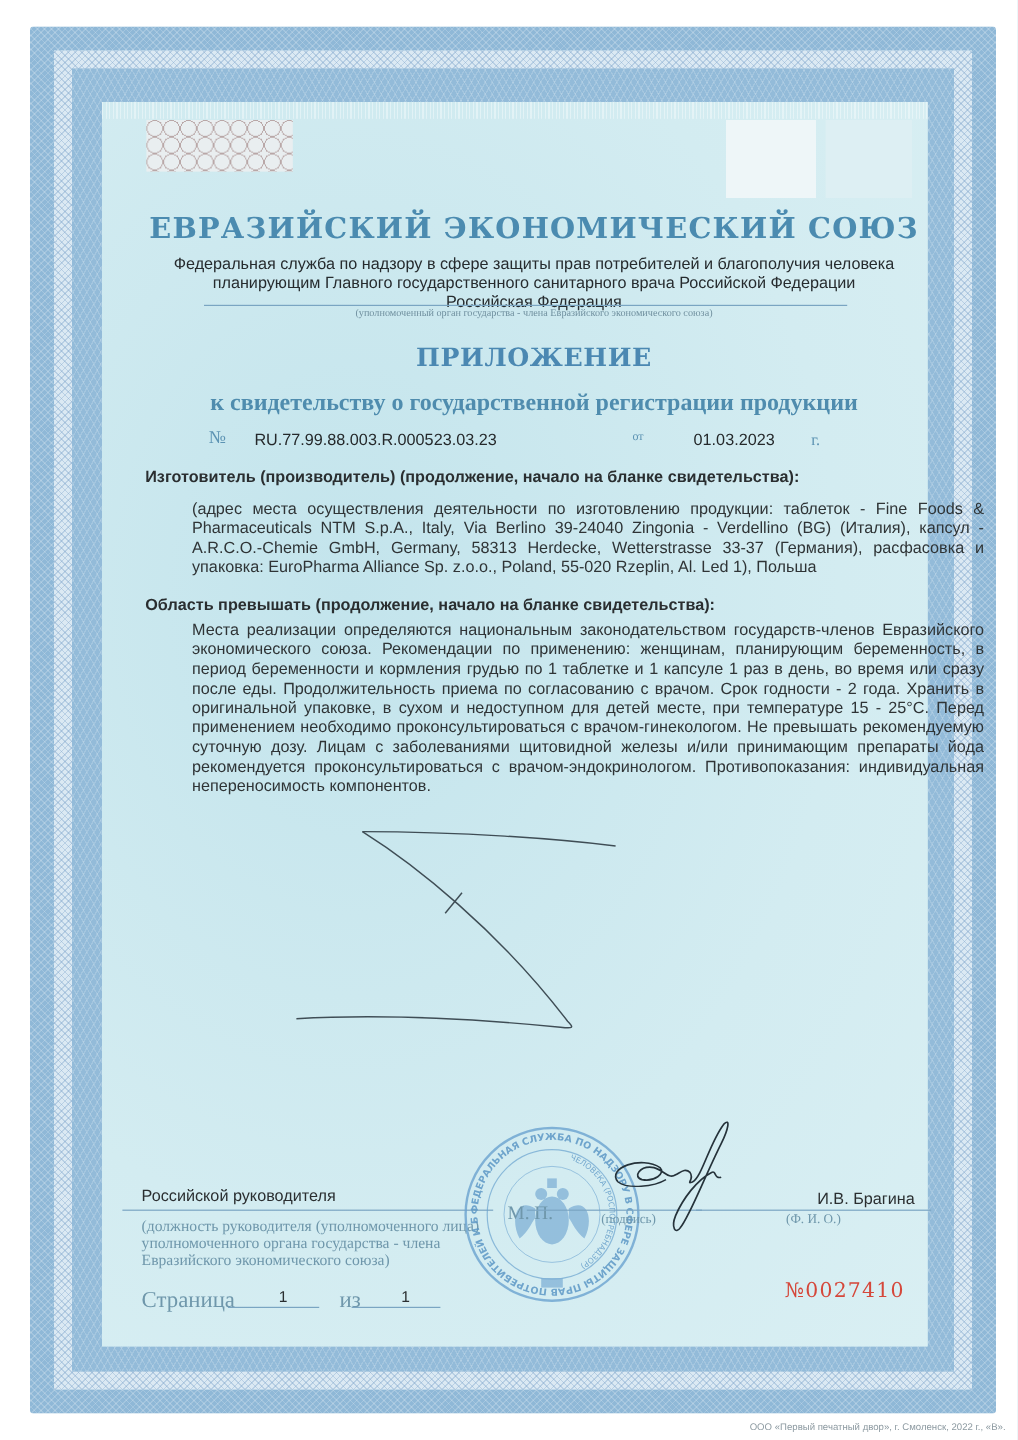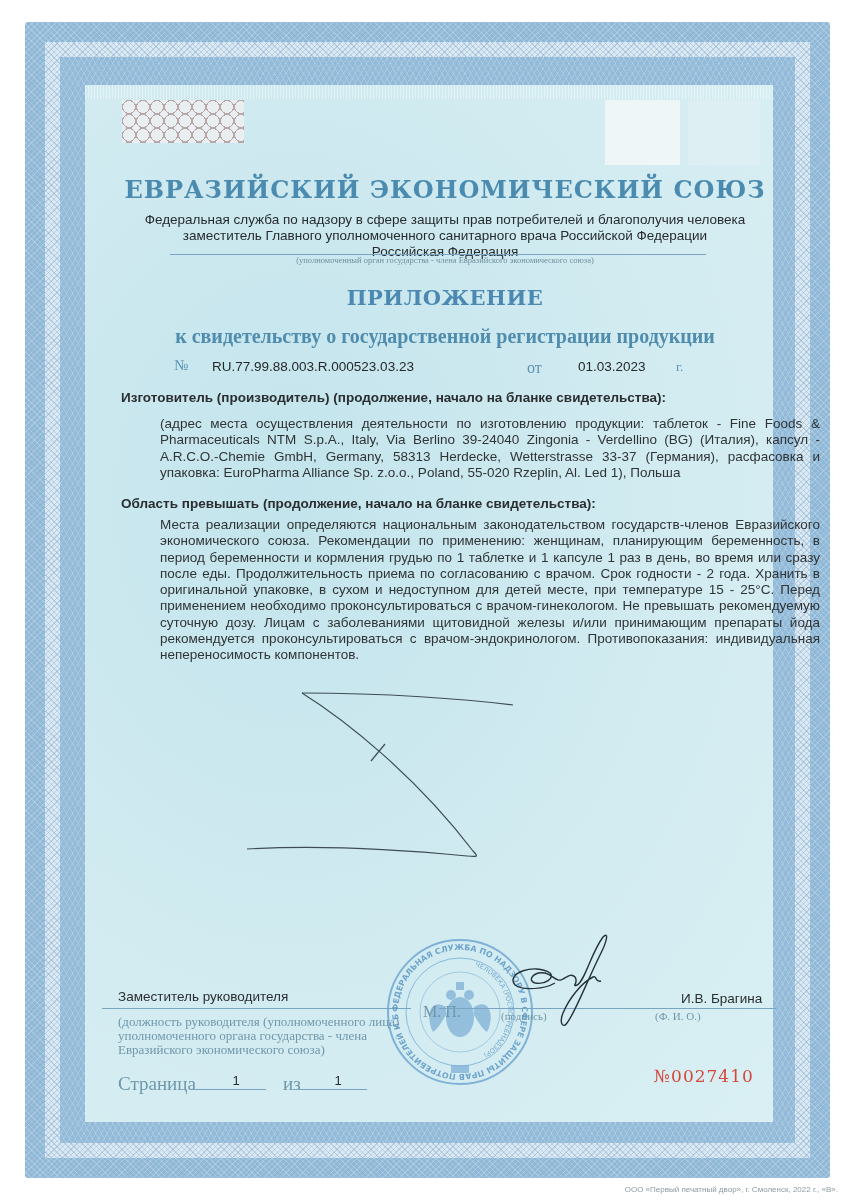--- a/index.html
+++ b/index.html
@@ -79,21 +79,21 @@
       font-family: "DejaVu Serif", serif; font-weight: bold; font-size: 21px;
       color: #4b88b2; letter-spacing: 0.5px;
     }
     .annex-subtitle {
       left: 0; width: 688px; top: 240px; text-align: center;
       font-family: "Liberation Serif", serif; font-weight: bold; font-size: 20px;
       color: #4f8cae;
     }
     .reg-no-label { left: 73px; top: 272px; font-family: "Liberation Serif", serif; font-size: 15px; color: #5c93b3; }
     .reg-no { left: 111px; top: 274px; font-size: 13.5px; color: #25292b; }
-    .reg-from { left: 426px; top: 274px; font-family: "Liberation Serif", serif; font-size: 16px; color: #5c93b3; }
+    .reg-from { left: 426px; top: 274px; font-family: "Liberation Serif", serif; font-size: 10px; color: #5c93b3; }
     .reg-date { left: 477px; top: 274px; font-size: 13.5px; color: #25292b; }
     .reg-year { left: 575px; top: 274px; font-family: "Liberation Serif", serif; font-size: 13.5px; color: #5c93b3; }
 
     .section-heading {
       left: 20px; font-weight: bold; font-size: 13.5px; color: #2a2e30;
     }
     .section-body {
       left: 20px; width: 660px; font-size: 13.5px; line-height: 16.3px; color: #2f3436;
       text-align: justify;
       margin-left: 39px;
@@ -132,21 +132,21 @@
 
 <div class="content">
   <div class="top-strip"></div>
   <div class="holo-left"></div>
   <div class="holo-right-1"></div>
   <div class="holo-right-2"></div>
 
   <div class="abs union-title">ЕВРАЗИЙСКИЙ ЭКОНОМИЧЕСКИЙ СОЮЗ</div>
   <div class="abs agency">
     <div>Федеральная служба по надзору в сфере защиты прав потребителей и благополучия человека</div>
-    <div>заместитель Главного уполномоченного санитарного врача Российской Федерации</div>
+    <div>планирующим Главного государственного санитарного врача Российской Федерации</div>
     <div>Российская Федерация</div>
   </div>
   <div class="abs agency-line"></div>
   <div class="abs agency-caption">(уполномоченный орган государства - члена Евразийского экономического союза)</div>
 
   <div class="abs annex-subtitle">к свидетельству о государственной регистрации продукции</div>
   <div class="abs annex-title">ПРИЛОЖЕНИЕ</div>
   <div class="abs reg-no-label">№</div>
   <div class="abs reg-no">RU.77.99.88.003.R.000523.03.23</div>
   <div class="abs reg-from">от</div>
@@ -158,21 +158,21 @@
 
   <div class="abs section-heading" style="top:411px;">Область превышать (продолжение, начало на бланке свидетельства):</div>
   <div class="abs section-body" style="top:432px;">Места реализации определяются национальным законодательством государств-членов Евразийского экономического союза. Рекомендации по применению: женщинам, планирующим беременность, в период беременности и кормления грудью по 1 таблетке и 1 капсуле 1 раз в день, во время или сразу после еды. Продолжительность приема по согласованию с врачом. Срок годности - 2 года. Хранить в оригинальной упаковке, в сухом и недоступном для детей месте, при температуре 15 - 25°С. Перед применением необходимо проконсультироваться с врачом-гинекологом. Не превышать рекомендуемую суточную дозу. Лицам с заболеваниями щитовидной железы и/или принимающим препараты йода рекомендуется проконсультироваться с врачом-эндокринологом. Противопоказания: индивидуальная непереносимость компонентов.</div>
 
   <svg style="left:0;top:0;" width="688" height="1037">
     <path d="M 217 608 C 300 608, 380 614, 428 620" fill="none" stroke="#3f4d55" stroke-width="1.2"></path>
     <path d="M 217 608 C 260 635, 330 690, 388 766 C 394 772, 392 772, 382 771 C 300 763, 230 760, 162 764" fill="none" stroke="#3f4d55" stroke-width="1.2"></path>
     <path d="M 286 676 L 300 659" fill="none" stroke="#3f4d55" stroke-width="1.2"></path>
   </svg>
 
-  <div class="abs position-label">Заместитель  руководителя</div>
+  <div class="abs position-label">Российской  руководителя</div>
   <div class="abs sig-line" style="left:17px;top:923px;width:293px;"></div>
   <div class="abs position-caption">(должность руководителя (уполномоченного лица) уполномоченного органа государства - члена Евразийского экономического союза)</div>
 
   <svg style="left:300px;top:852px;" width="150" height="150">
     <defs>
       <path id="stampArc" d="M 75 75 m -62 0 a 62 62 0 1 1 124 0 a 62 62 0 1 1 -124 0"></path>
       <path id="stampArcInner" d="M 75 75 m -48 0 a 48 48 0 1 1 96 0 a 48 48 0 1 1 -96 0"></path>
     </defs>
     <circle cx="75" cy="75" r="72" fill="none" stroke="#6aa3cf" stroke-width="2" opacity="0.8"></circle>
     <circle cx="75" cy="75" r="54" fill="none" stroke="#6aa3cf" stroke-width="1" opacity="0.7"></circle>

